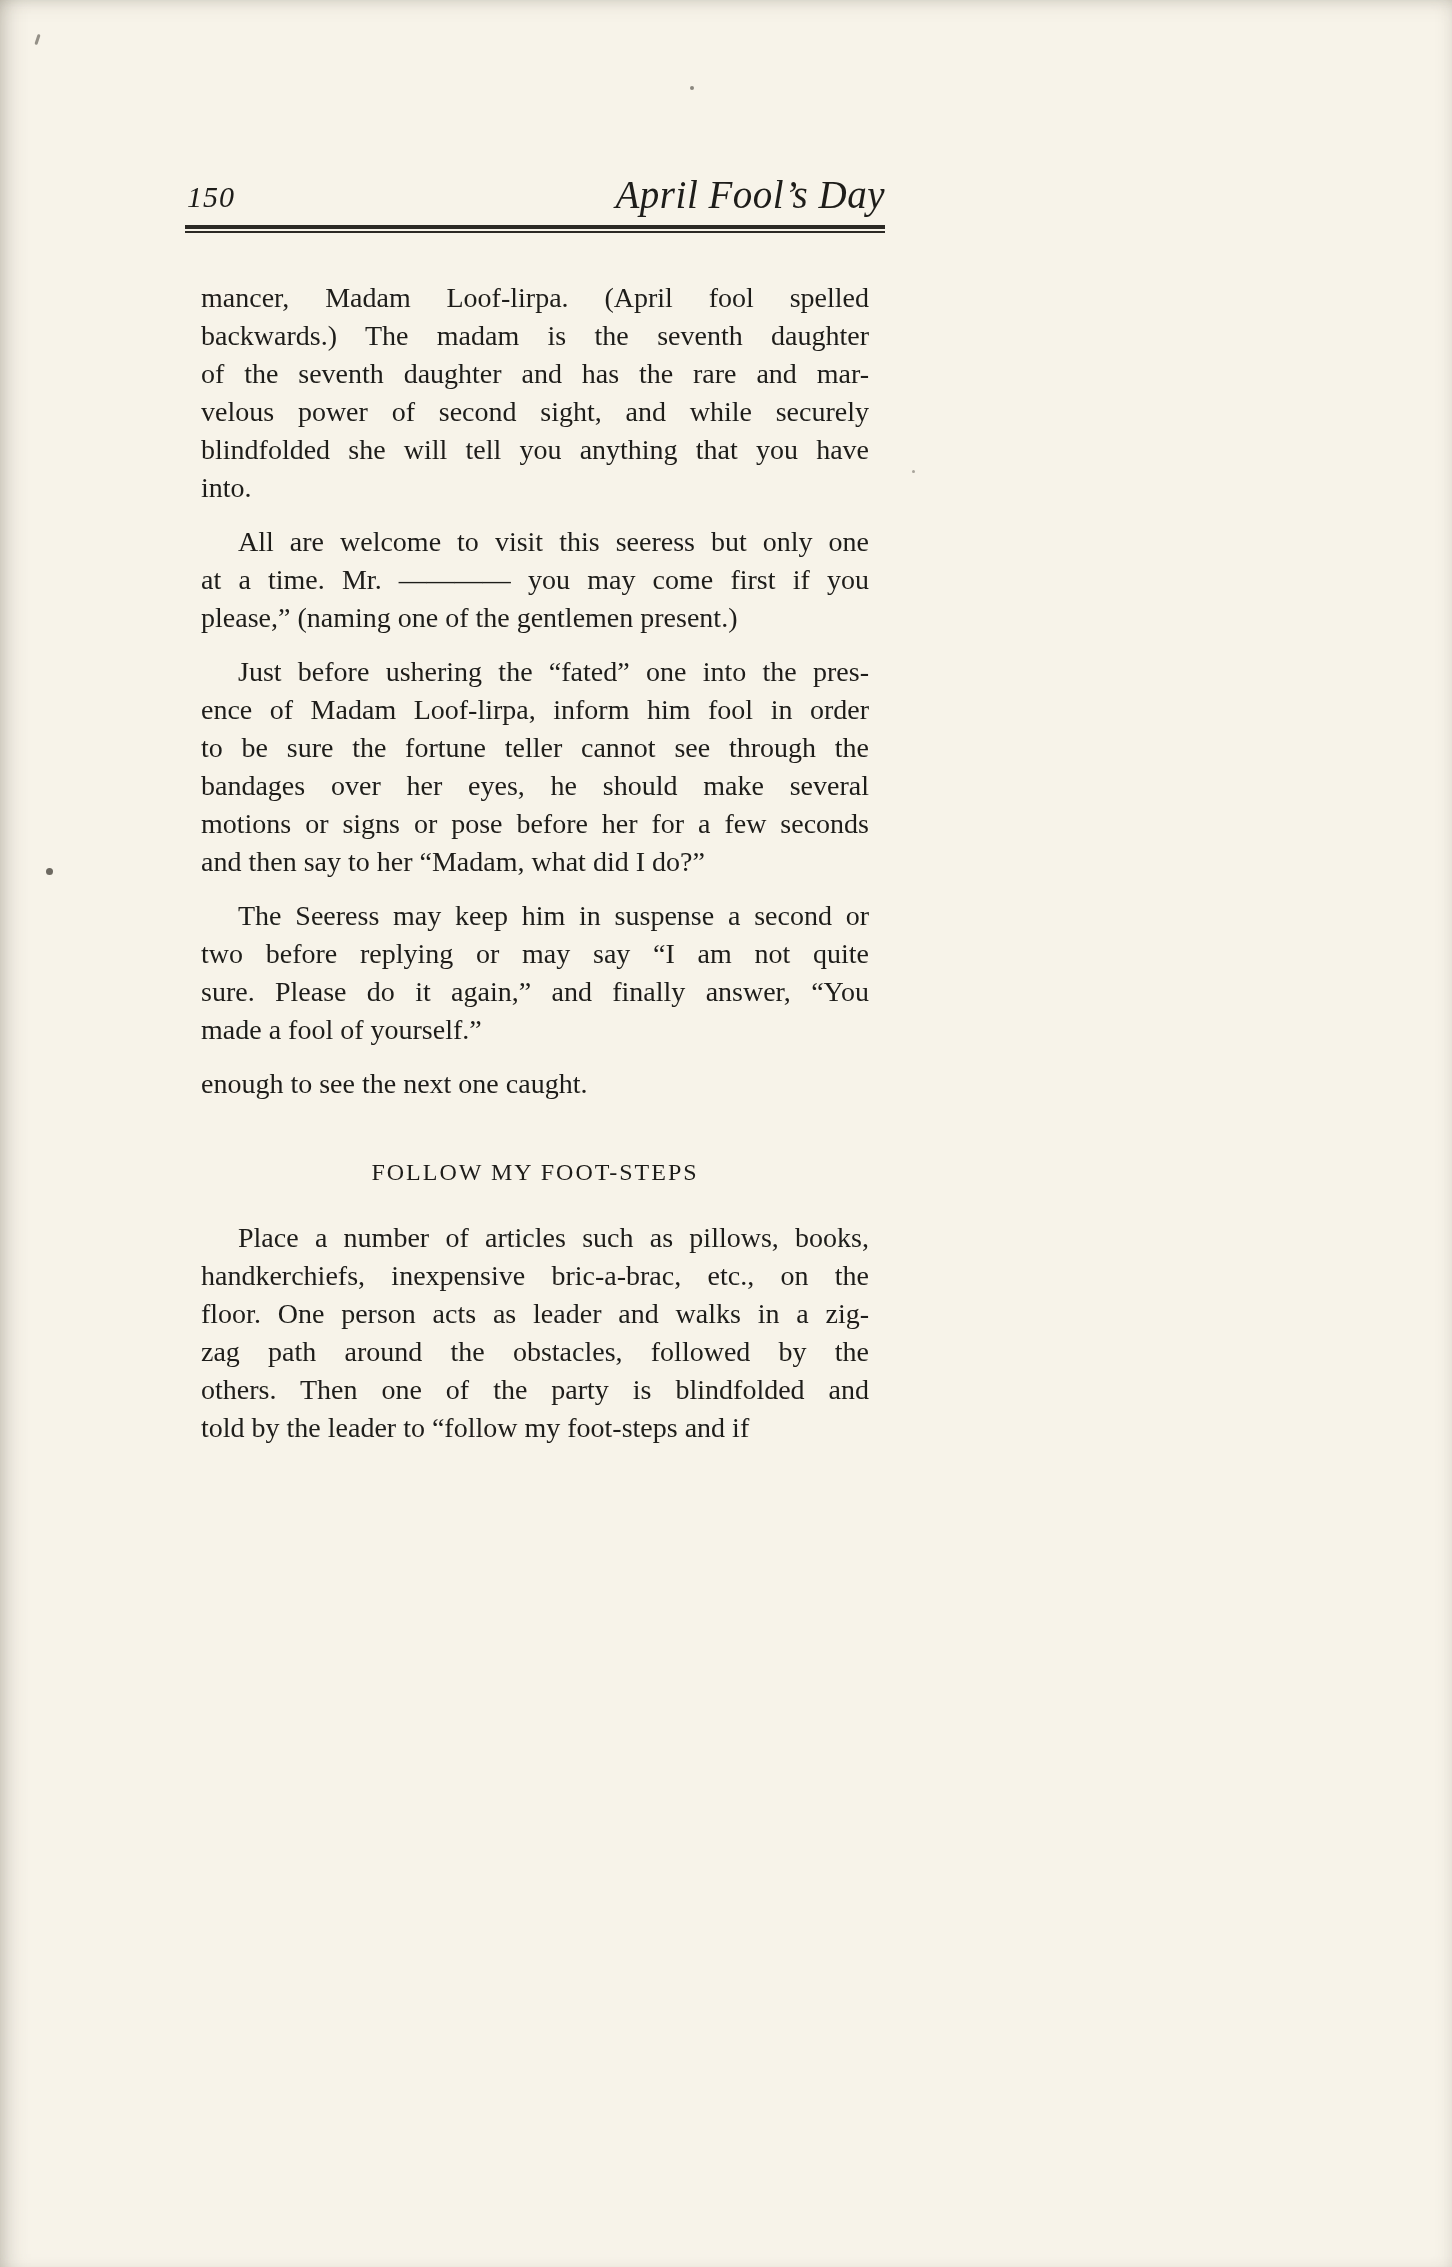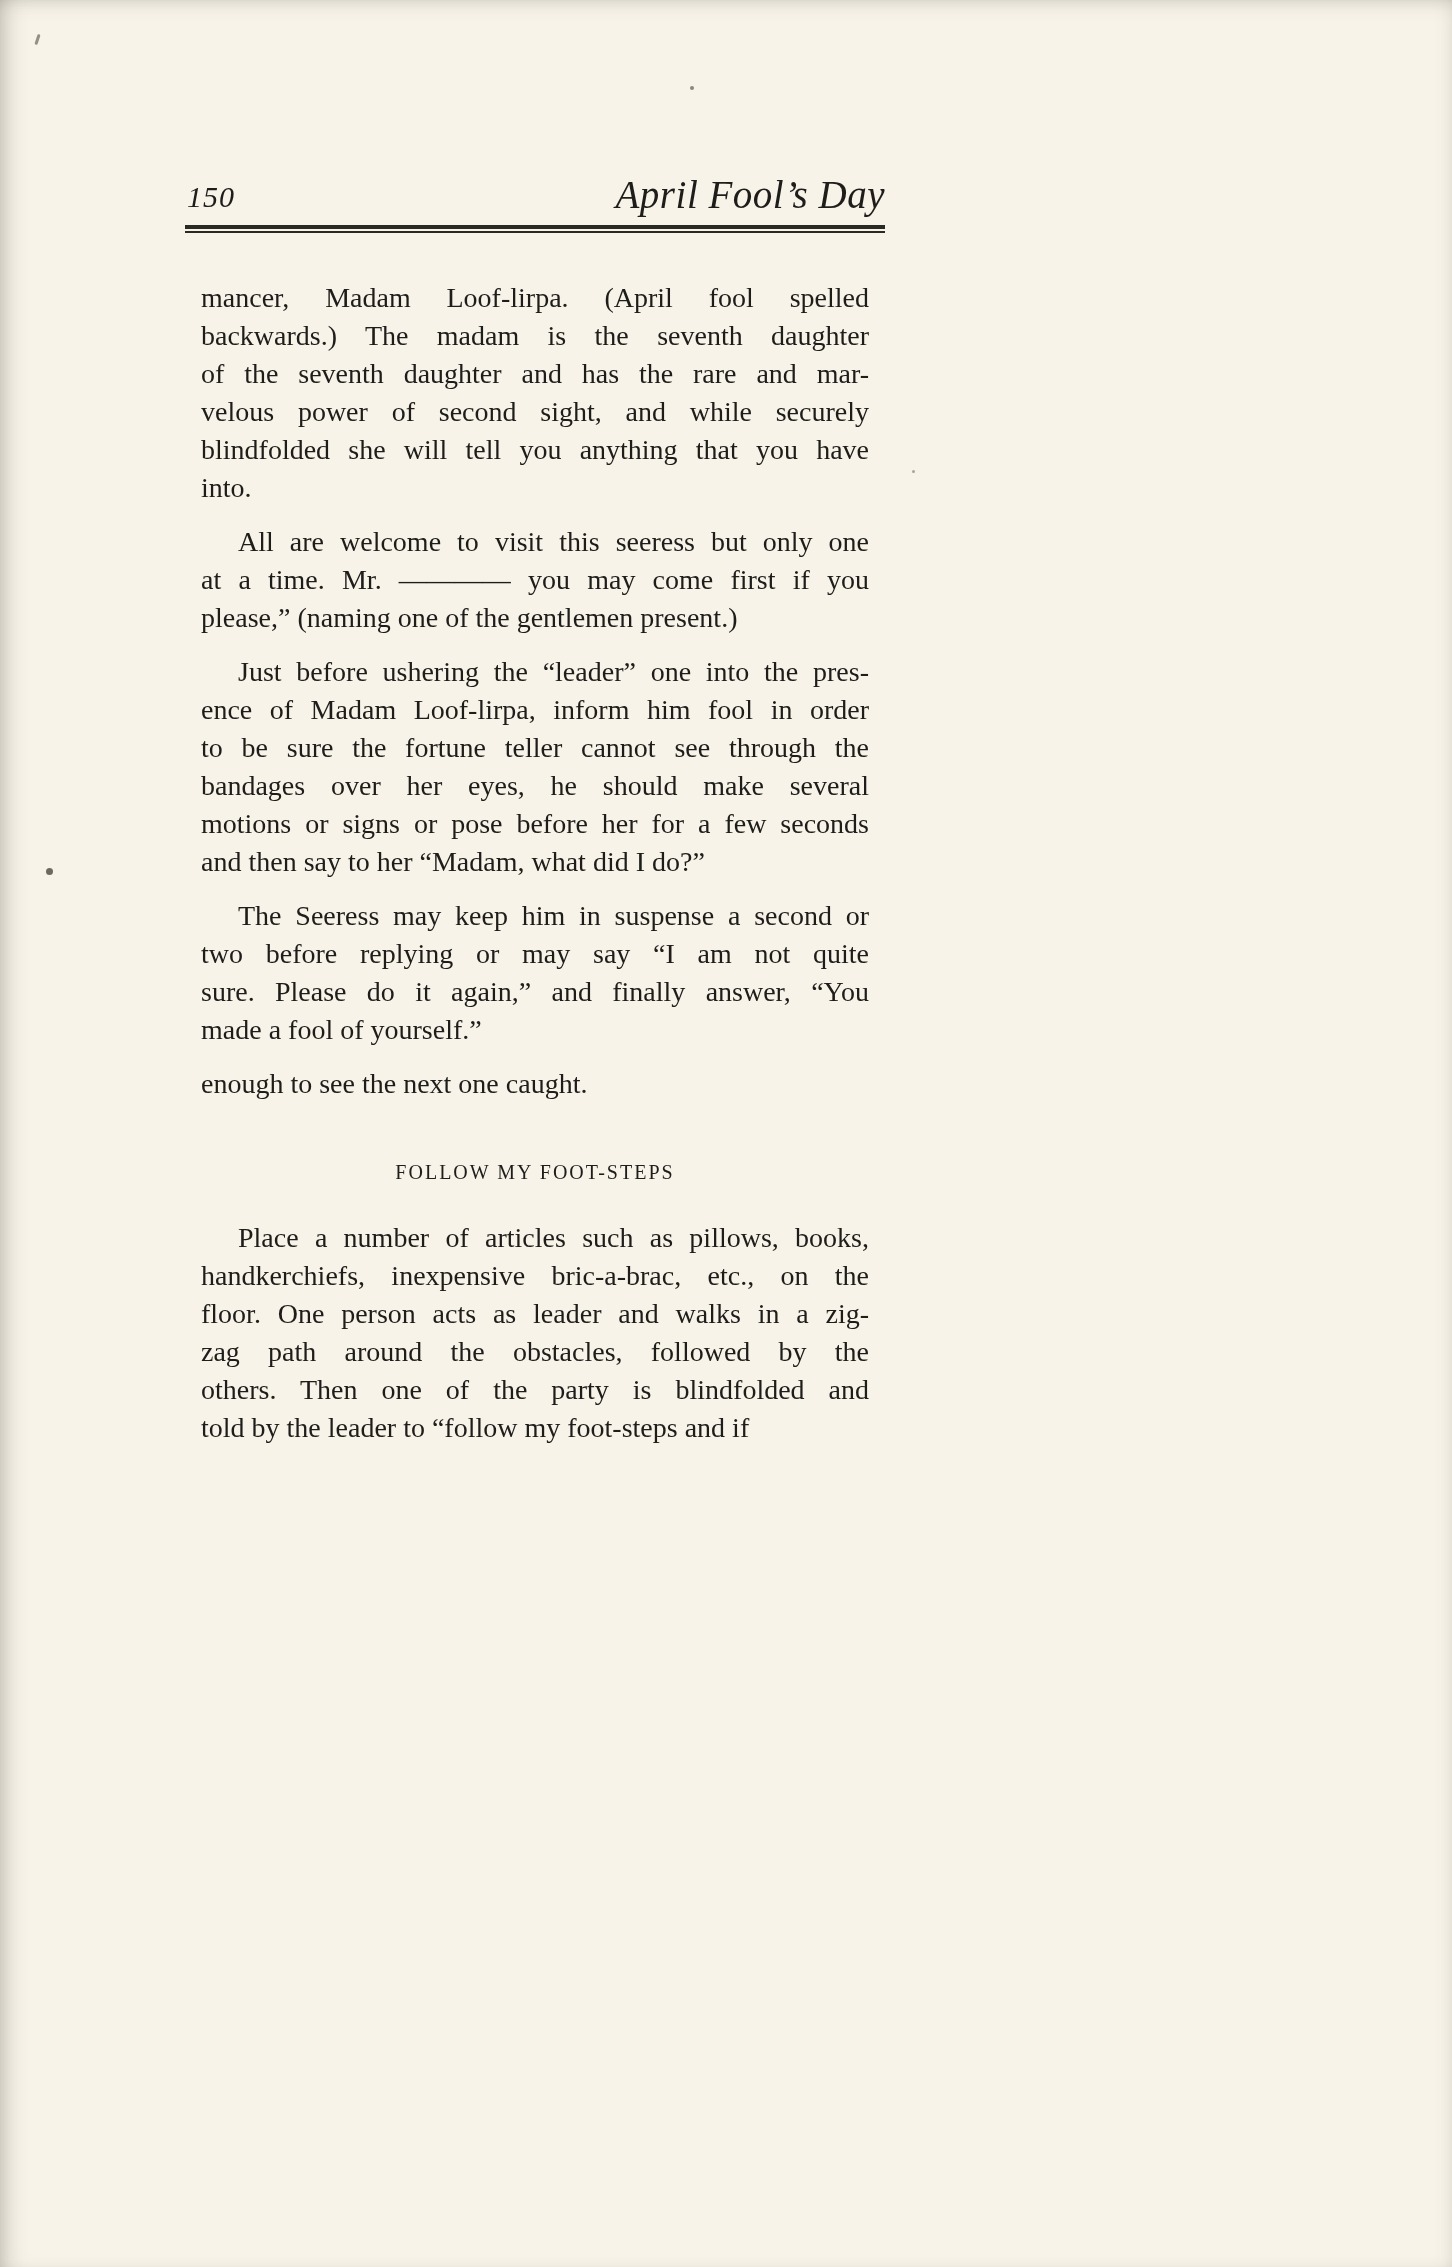--- a/index.html
+++ b/index.html
@@ -83,21 +83,21 @@
   .line.last {
     text-align-last: left;
   }
 
   .line.indent {
     text-indent: 37px;
   }
 
   .section-heading {
     text-align: center;
-    font-size: 20px;
+    font-size: 24px;
     line-height: 38px;
     letter-spacing: 2px;
     margin: 50px 0 28px 0;
   }
 
   
   .speck {
     position: absolute;
     background: rgba(50,46,38,0.7);
     border-radius: 50%;
@@ -125,21 +125,21 @@
         <div class="line">velous power of second sight, and while securely</div>
         <div class="line">blindfolded she will tell you anything that you have</div>
         <div class="line last">into.</div>
       </div>
       <div class="paragraph">
         <div class="line indent">All are welcome to visit this seeress but only one</div>
         <div class="line">at a time. Mr. ———— you may come first if you</div>
         <div class="line last">please,” (naming one of the gentlemen present.)</div>
       </div>
       <div class="paragraph">
-        <div class="line indent">Just before ushering the “leader” one into the pres-</div>
+        <div class="line indent">Just before ushering the “fated” one into the pres-</div>
         <div class="line">ence of Madam Loof-lirpa, inform him fool in order</div>
         <div class="line">to be sure the fortune teller cannot see through the</div>
         <div class="line">bandages over her eyes, he should make several</div>
         <div class="line">motions or signs or pose before her for a few seconds</div>
         <div class="line last">and then say to her “Madam, what did I do?”</div>
       </div>
       <div class="paragraph">
         <div class="line indent">The Seeress may keep him in suspense a second or</div>
         <div class="line">two before replying or may say “I am not quite</div>
         <div class="line">sure. Please do it again,” and finally answer, “You</div>

